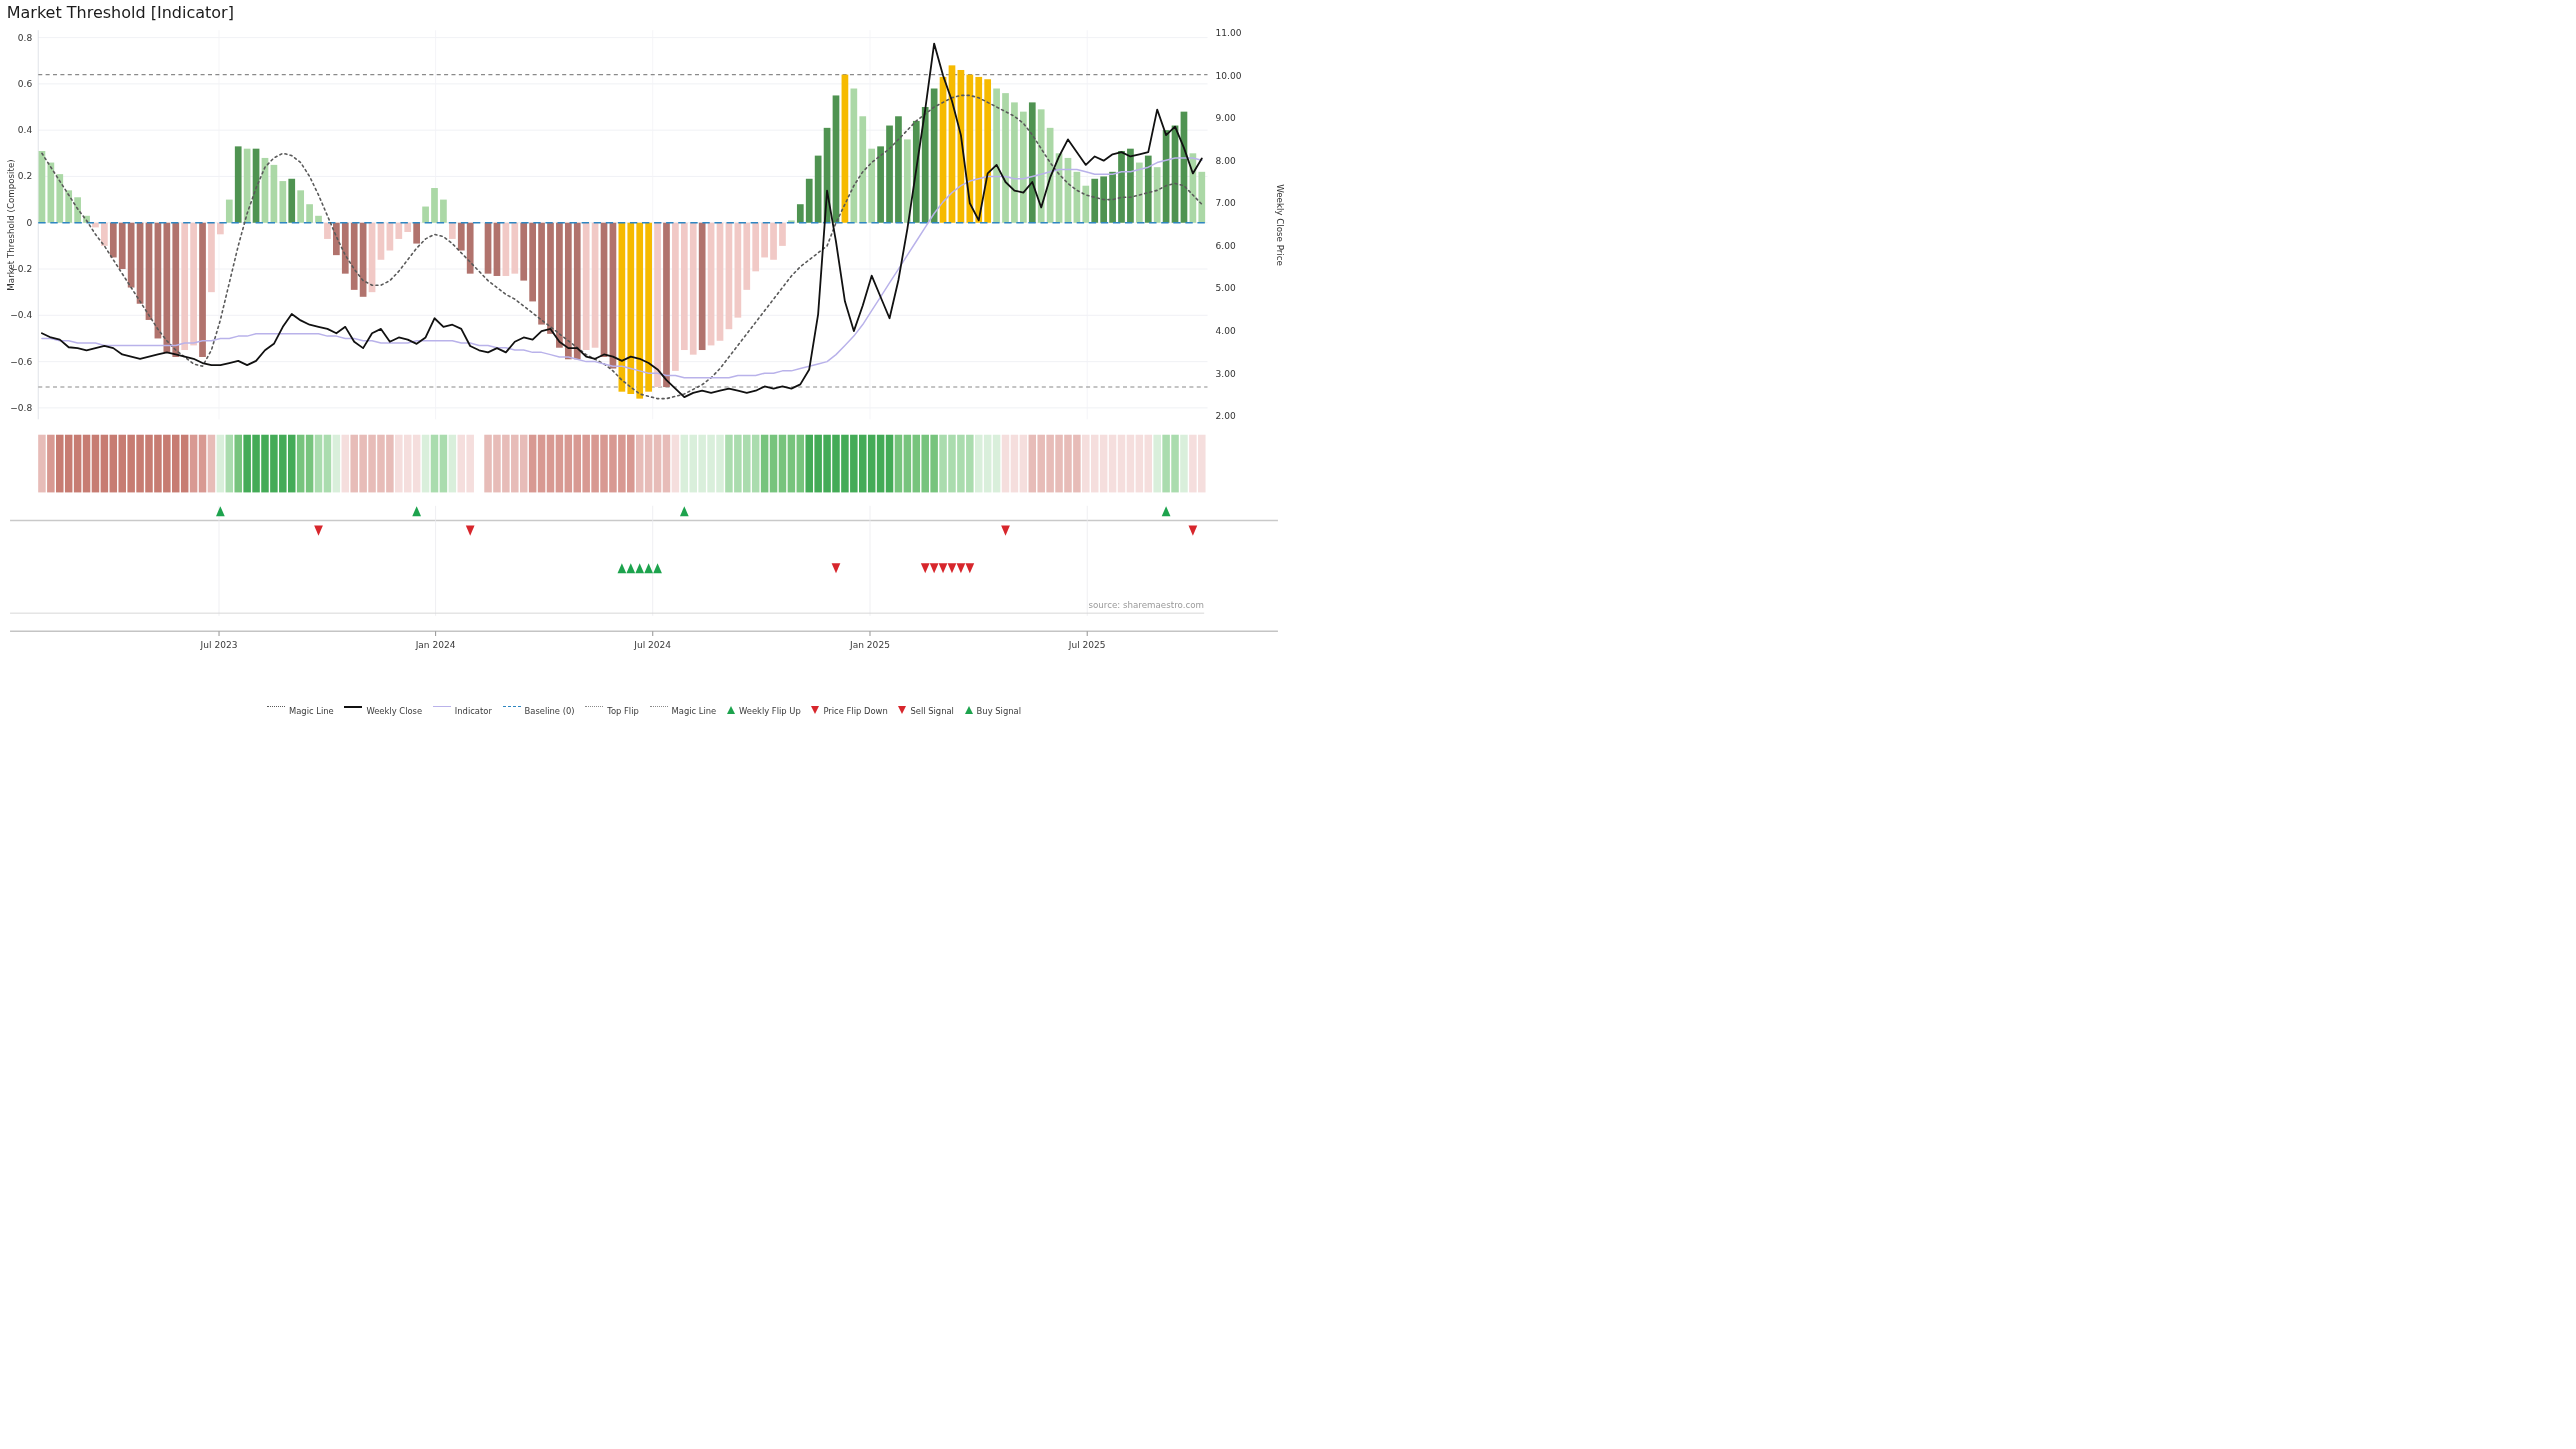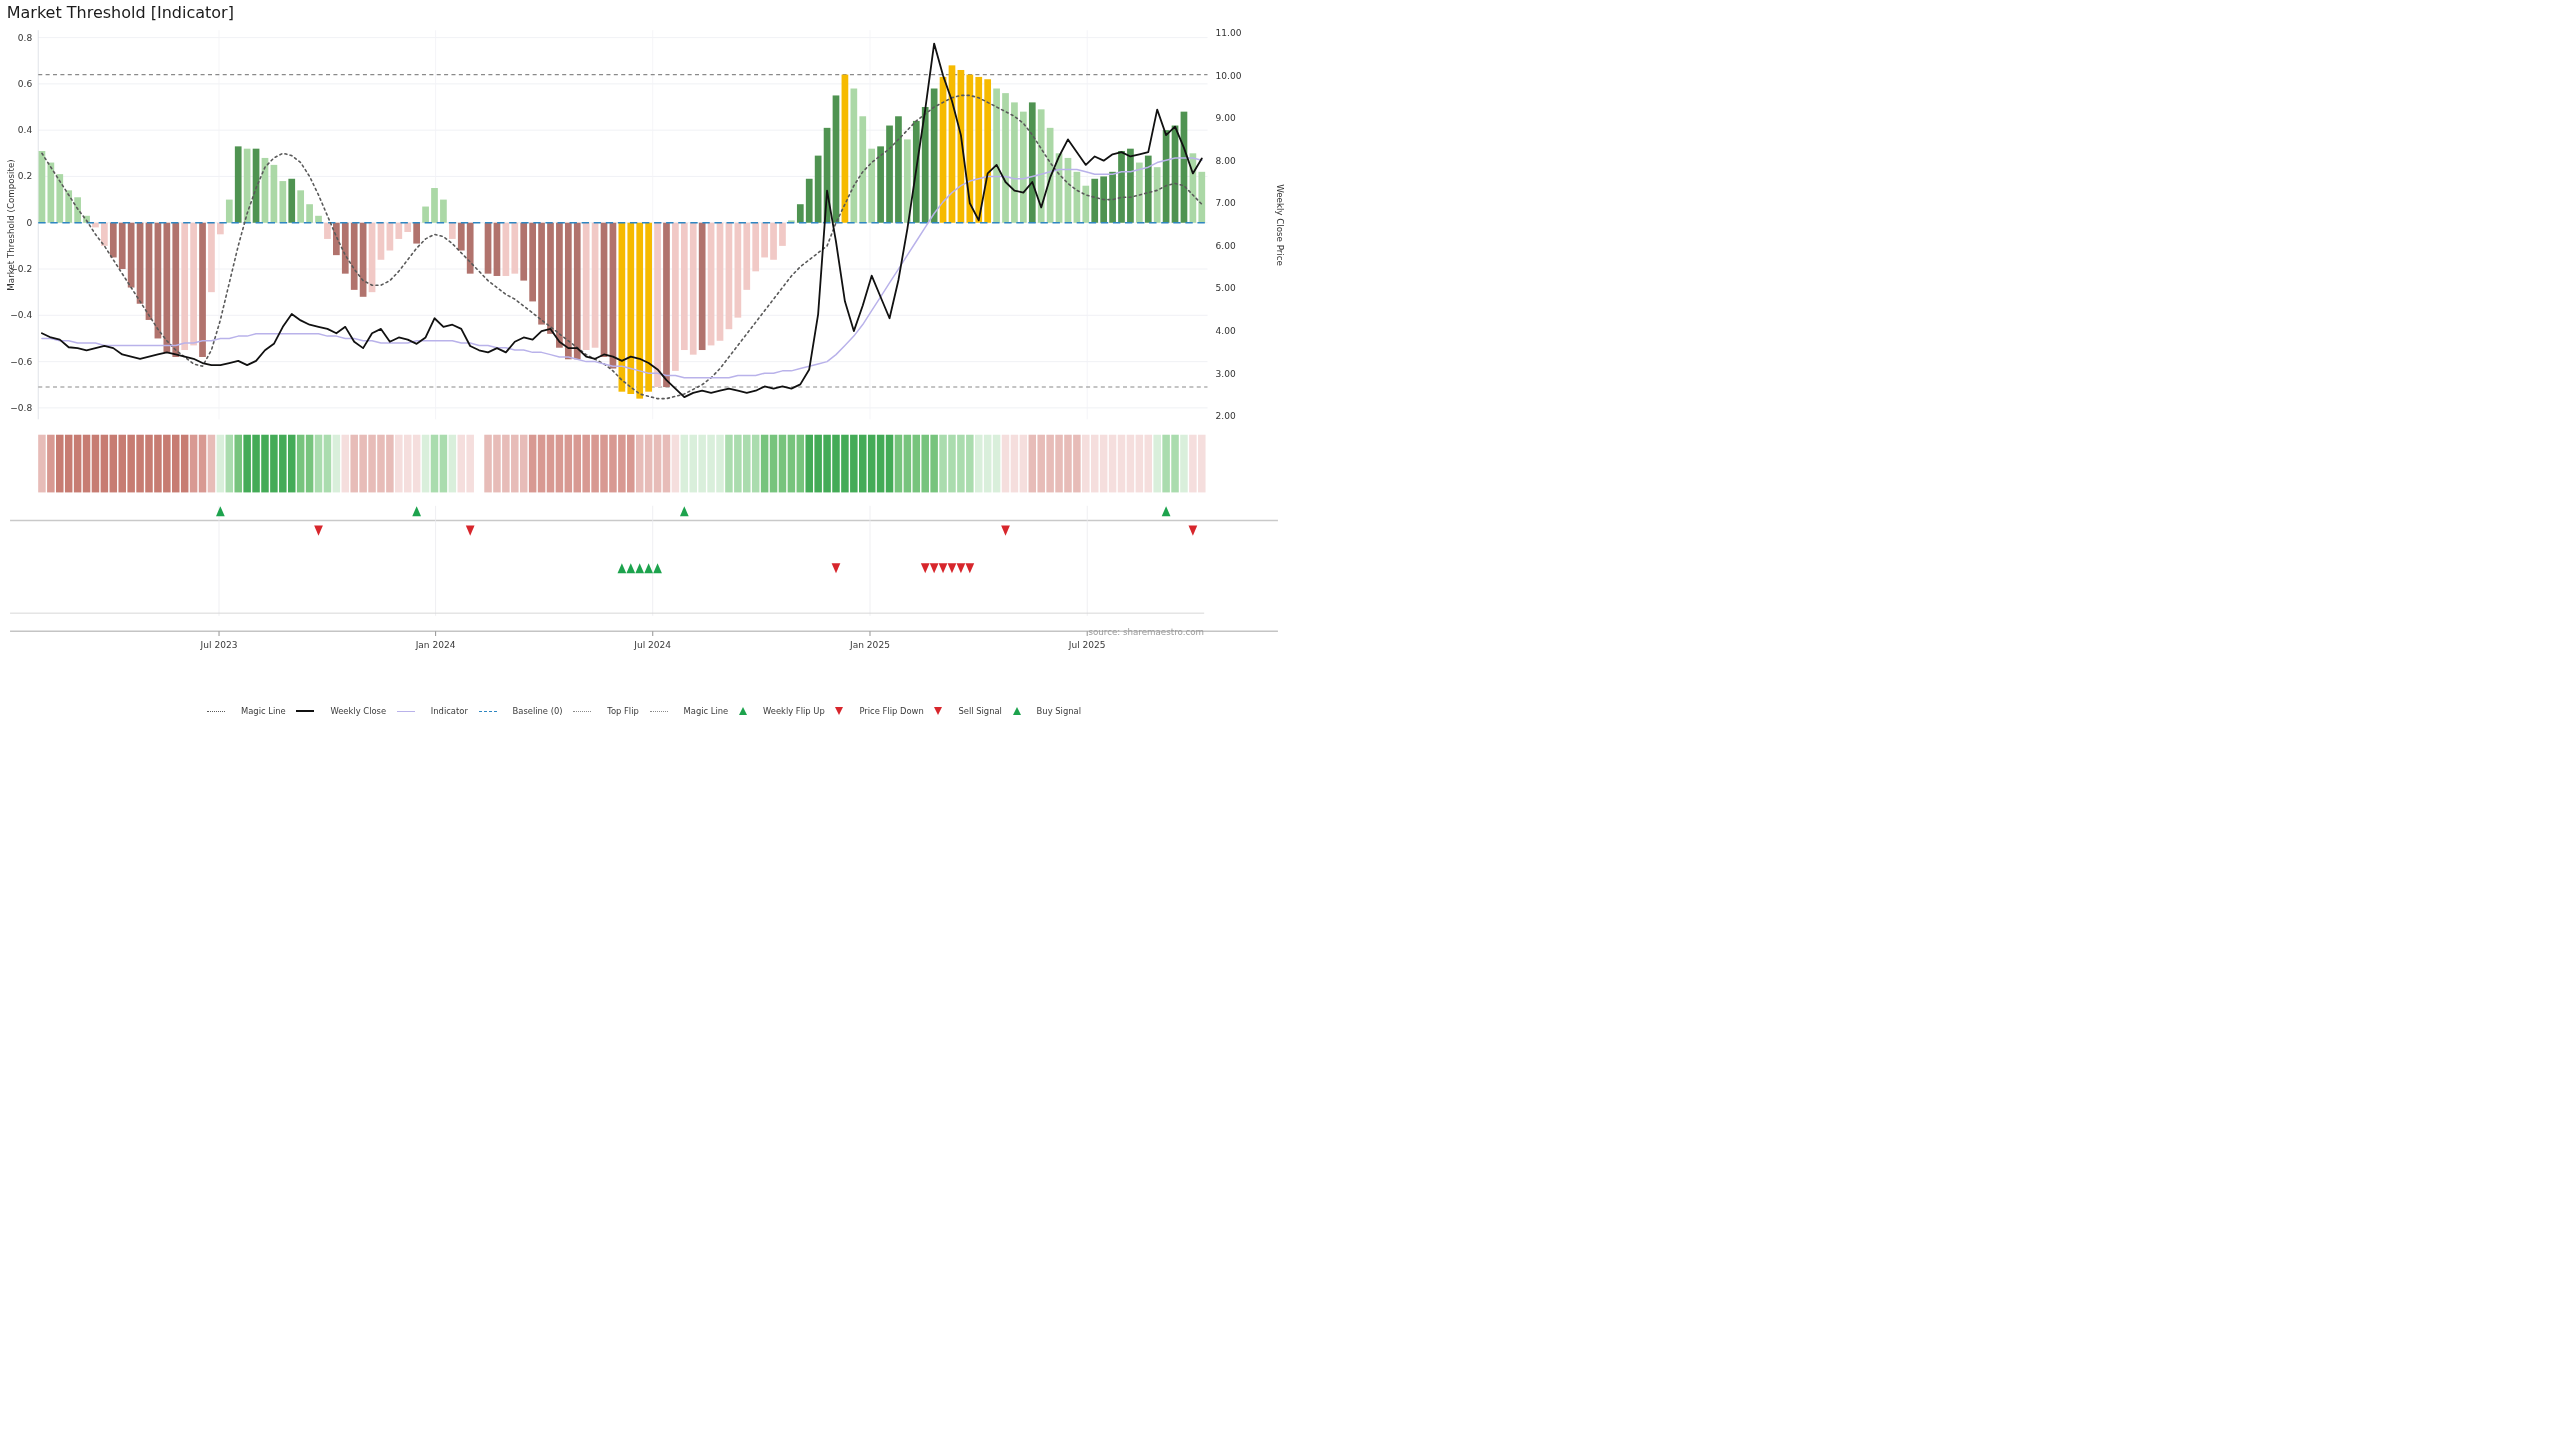--- a/index.html
+++ b/index.html
@@ -1,23 +1,23 @@
 <!DOCTYPE html>
 <html style="font-size:10.7px"><head>
 <meta charset="utf-8">
 <style>
   html,body{margin:0;padding:0;background:#ffffff;font-family:"DejaVu Sans","Liberation Sans",sans-serif;}
   .page{position:relative;width:1288px;height:725px;background:#fff;overflow:hidden;}
   .chart-title{position:absolute;left:6.7px;top:2.7px;font-size:16px;color:#1c1c1c;}
   .axis-title-left{position:absolute;left:-70px;top:220px;width:161px;text-align:center;font-size:8.7px;color:#333;transform:rotate(-90deg);}
   .axis-title-right{position:absolute;left:1199px;top:220px;width:161px;text-align:center;font-size:8.7px;color:#333;transform:rotate(90deg);}
-  .source-text{position:absolute;right:84px;top:600px;font-size:8.7px;color:#9a9a9a;margin-top:27px;}
+  .source-text{position:absolute;right:84px;top:600px;font-size:8.7px;color:#9a9a9a;}
   svg text{font-family:"DejaVu Sans","Liberation Sans",sans-serif;}
   .legend{position:absolute;left:0;right:0;top:706px;display:flex;justify-content:center;align-items:center;gap:10.7px;font-size:8.4px;color:#3a3a3a;}
-  .legend-item{display:flex;align-items:center;gap:16px;white-space:nowrap;}
+  .legend-item{display:flex;align-items:flex-start;gap:4px;white-space:nowrap;}
   .lm{display:inline-block;}
   .lm-line{width:18px;height:0;}
   .lm-magic{border-top:1.7px dotted #5a5a5a;}
   .lm-close{border-top:2px solid #111;}
   .lm-composite{border-top:1.7px solid #b9b2ea;}
   .lm-baseline{border-top:1.7px dashed #2e86c1;}
   .lm-topline{border-top:1.3px dotted #8a8a8a;}
   .lm-bottomline{border-top:1.3px dotted #8a8a8a;}
   .lm-tri-up{width:0;height:0;border-left:4.7px solid transparent;border-right:4.7px solid transparent;border-bottom:8px solid #1da34d;}
   .lm-tri-down{width:0;height:0;border-left:4.7px solid transparent;border-right:4.7px solid transparent;border-top:8px solid #d7262c;}

